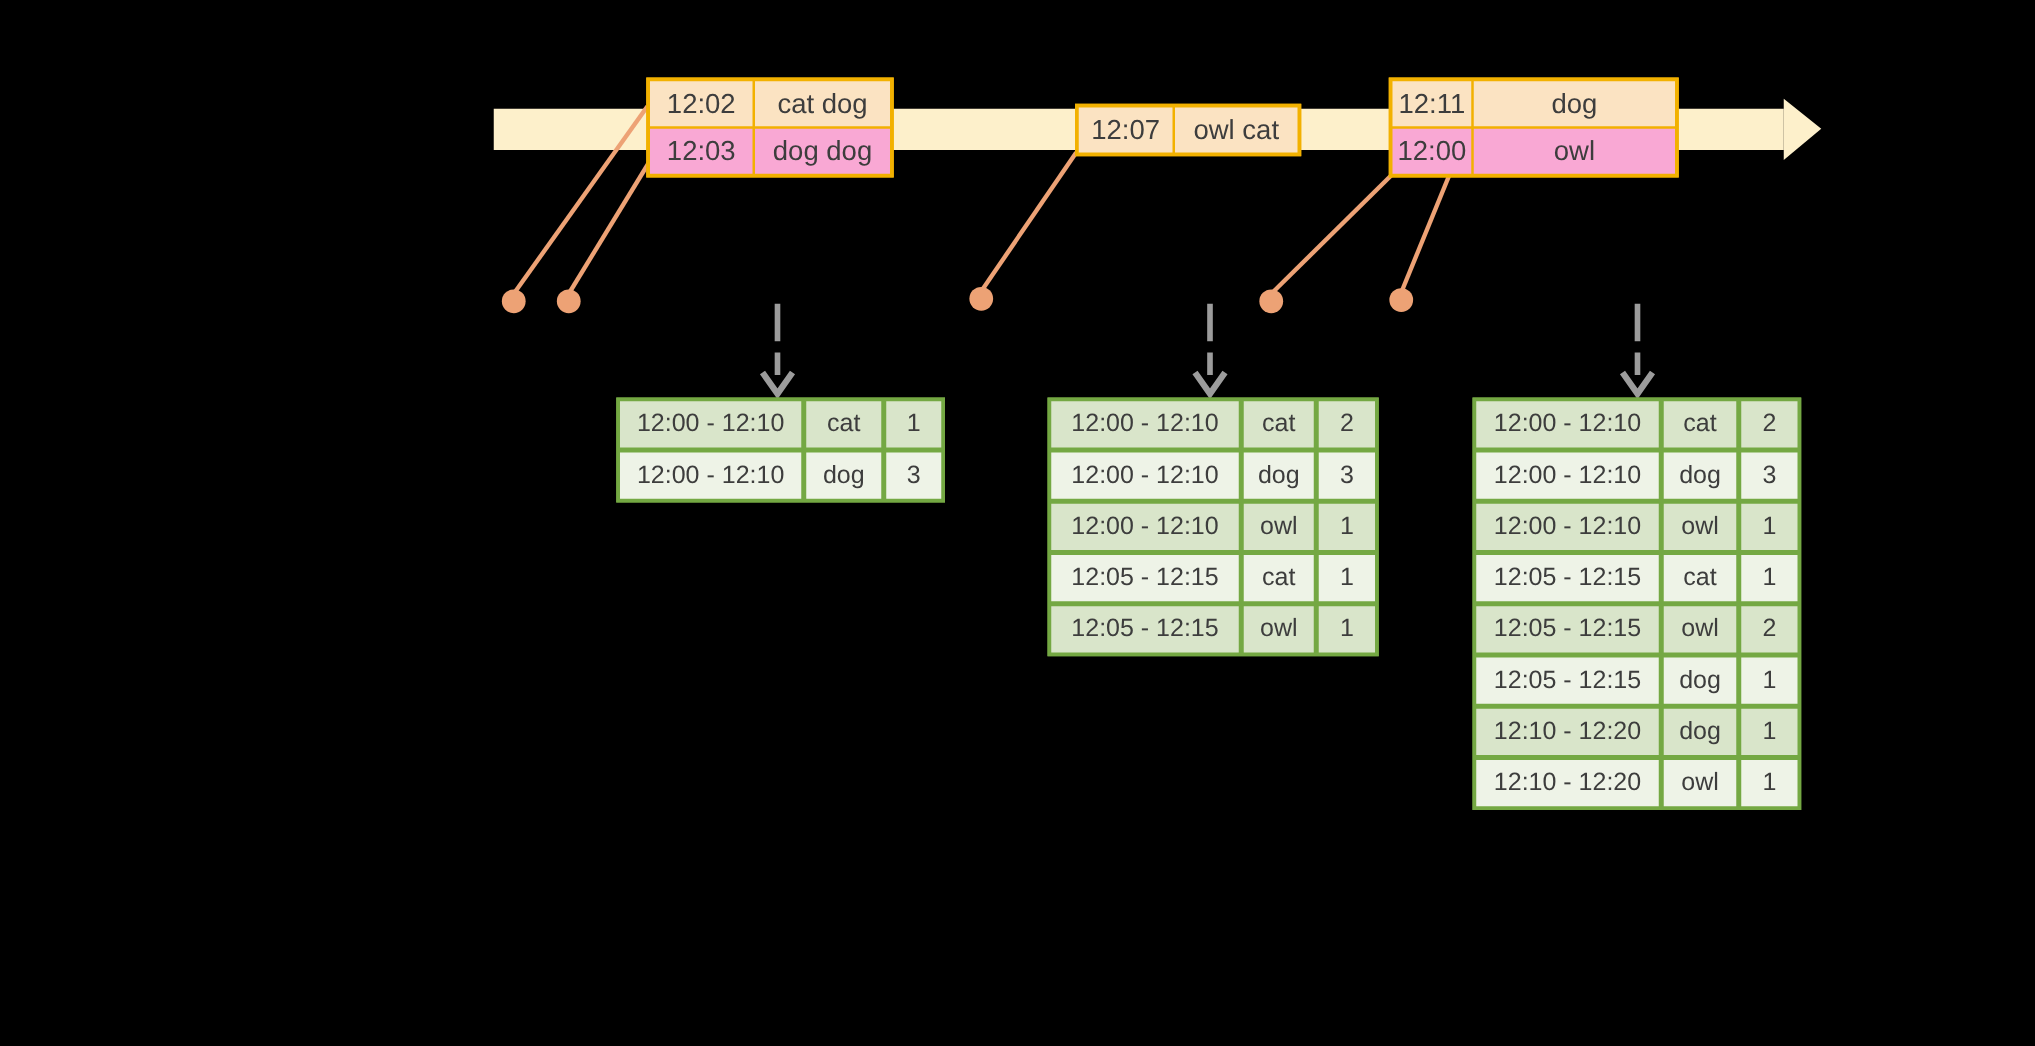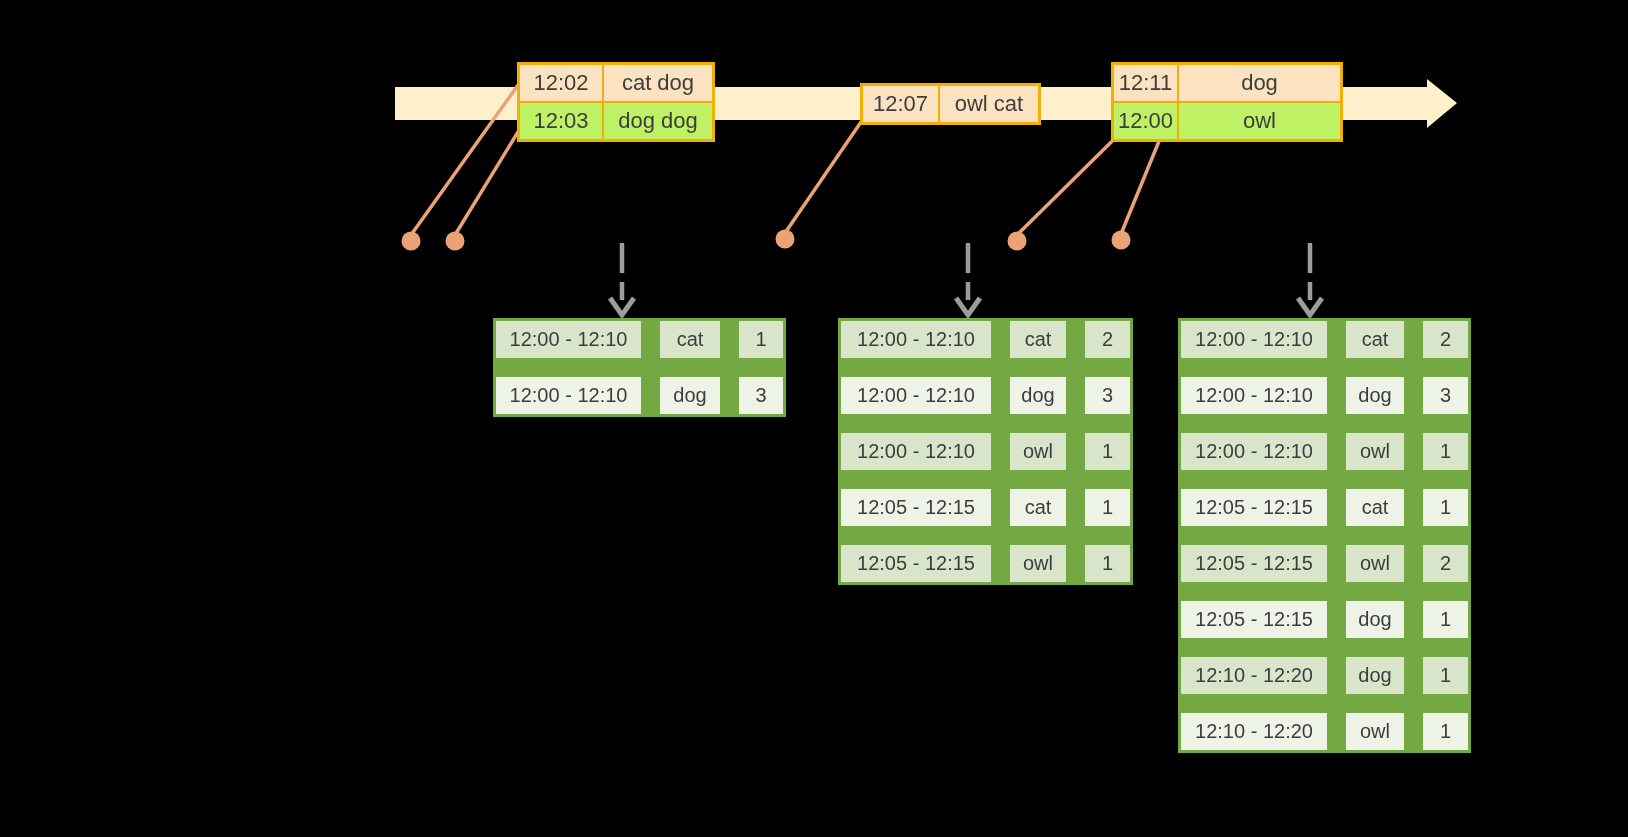--- a/index.html
+++ b/index.html
@@ -11,24 +11,24 @@
   
   .etable{
     position:absolute;display:grid;gap:2px;background:#f2b100;
     border:3px solid #f2b100;font-size:22px;
   }
   .e1{left:517px;top:62px;grid-template-columns:82px 108px;grid-auto-rows:36px;}
   .e2{left:860px;top:83px;grid-template-columns:75px 98px;grid-auto-rows:36px;}
   .e3{left:1111px;top:62px;grid-template-columns:63px 161px;grid-auto-rows:36px;}
   .ecell{display:flex;align-items:center;justify-content:center;}
   .edark{background:#fbe3c2;}
-  .elight{background:#bef264;}
+  .elight{background:#f9a8d4;}
   
   .gtable{
-    position:absolute;display:grid;gap:19px;background:#74a843;
+    position:absolute;display:grid;gap:4px;background:#74a843;
     border:3px solid #74a843;font-size:20px;
   }
   .g1{left:493px;top:318px;grid-template-columns:145px 60px 44px;grid-auto-rows:37px;}
   .g2{left:838px;top:318px;grid-template-columns:150px 56px 45px;grid-auto-rows:37px;}
   .g3{left:1178px;top:318px;grid-template-columns:146px 58px 45px;grid-auto-rows:37px;}
   .gcell{display:flex;align-items:center;justify-content:center;}
   .gdark{background:#d9e5ca;}
   .glight{background:#eef3e7;}
 </style>
 </head>

